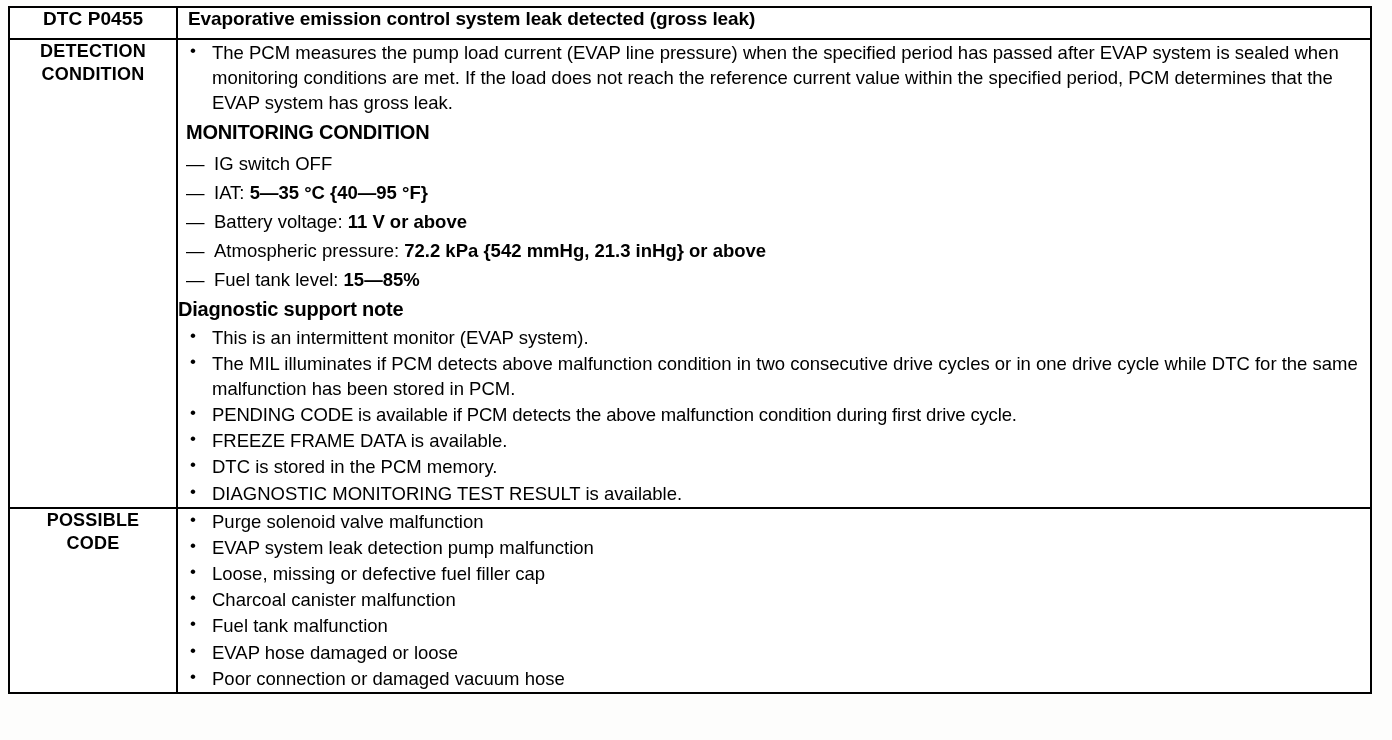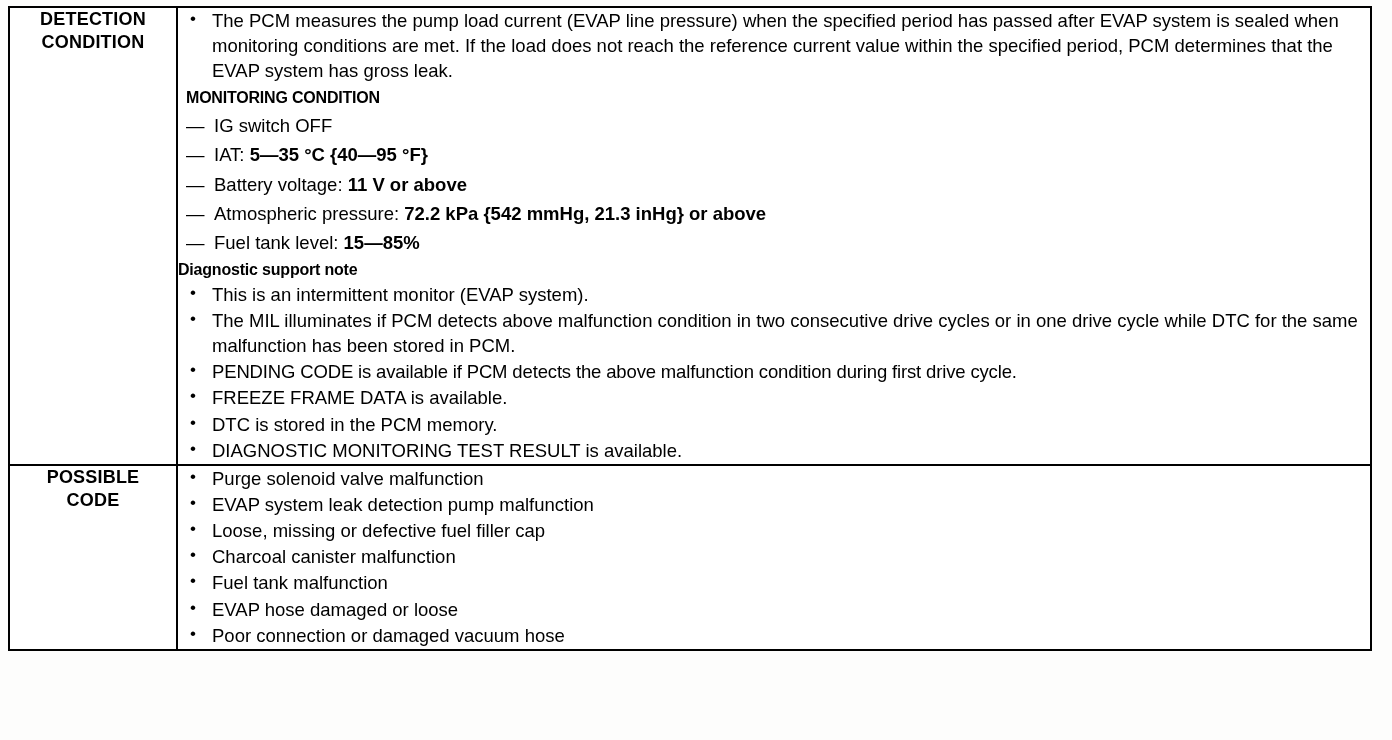--- a/index.html
+++ b/index.html
@@ -91,21 +91,21 @@
   ul.blist > li::before {
     content: "\2022";
     position: absolute;
     left: 8px;
     top: -1px;
     font-size: 17px;
   }
 
   .subhead {
     font-weight: bold;
-    font-size: 16px;
+    font-size: 20px;
     margin: 4px 0 1px 8px;
     letter-spacing: -0.2px;
   }
   .subhead.flush {
     margin-left: 0;
   }
 
   ul.dlist {
     list-style: none;
     margin: 0 0 0 8px;
@@ -131,20 +131,28 @@
 
 <div class="page">
 
   <table class="dtc-table">
     <colgroup>
       <col class="col-label">
       <col>
     </colgroup>
     <tbody>
 
+      <tr>
+        <td class="hdr-label">
+          <span class="hdr-label-text">DTC P0455</span>
+        </td>
+        <td class="hdr-title">
+          <span class="hdr-title-text">Evaporative emission control system leak detected (gross leak)</span>
+        </td>
+      </tr>
 
       <tr>
         <td class="rowlabel">
           <div>DETECTION</div>
           <div>CONDITION</div>
         </td>
         <td class="content">
 
           <ul class="blist">
             <li>The PCM measures the pump load current (EVAP line pressure) when the specified period has passed after EVAP system is sealed when monitoring conditions are met. If the load does not reach the reference current value within the specified period, PCM determines that the EVAP system has gross leak.</li>

